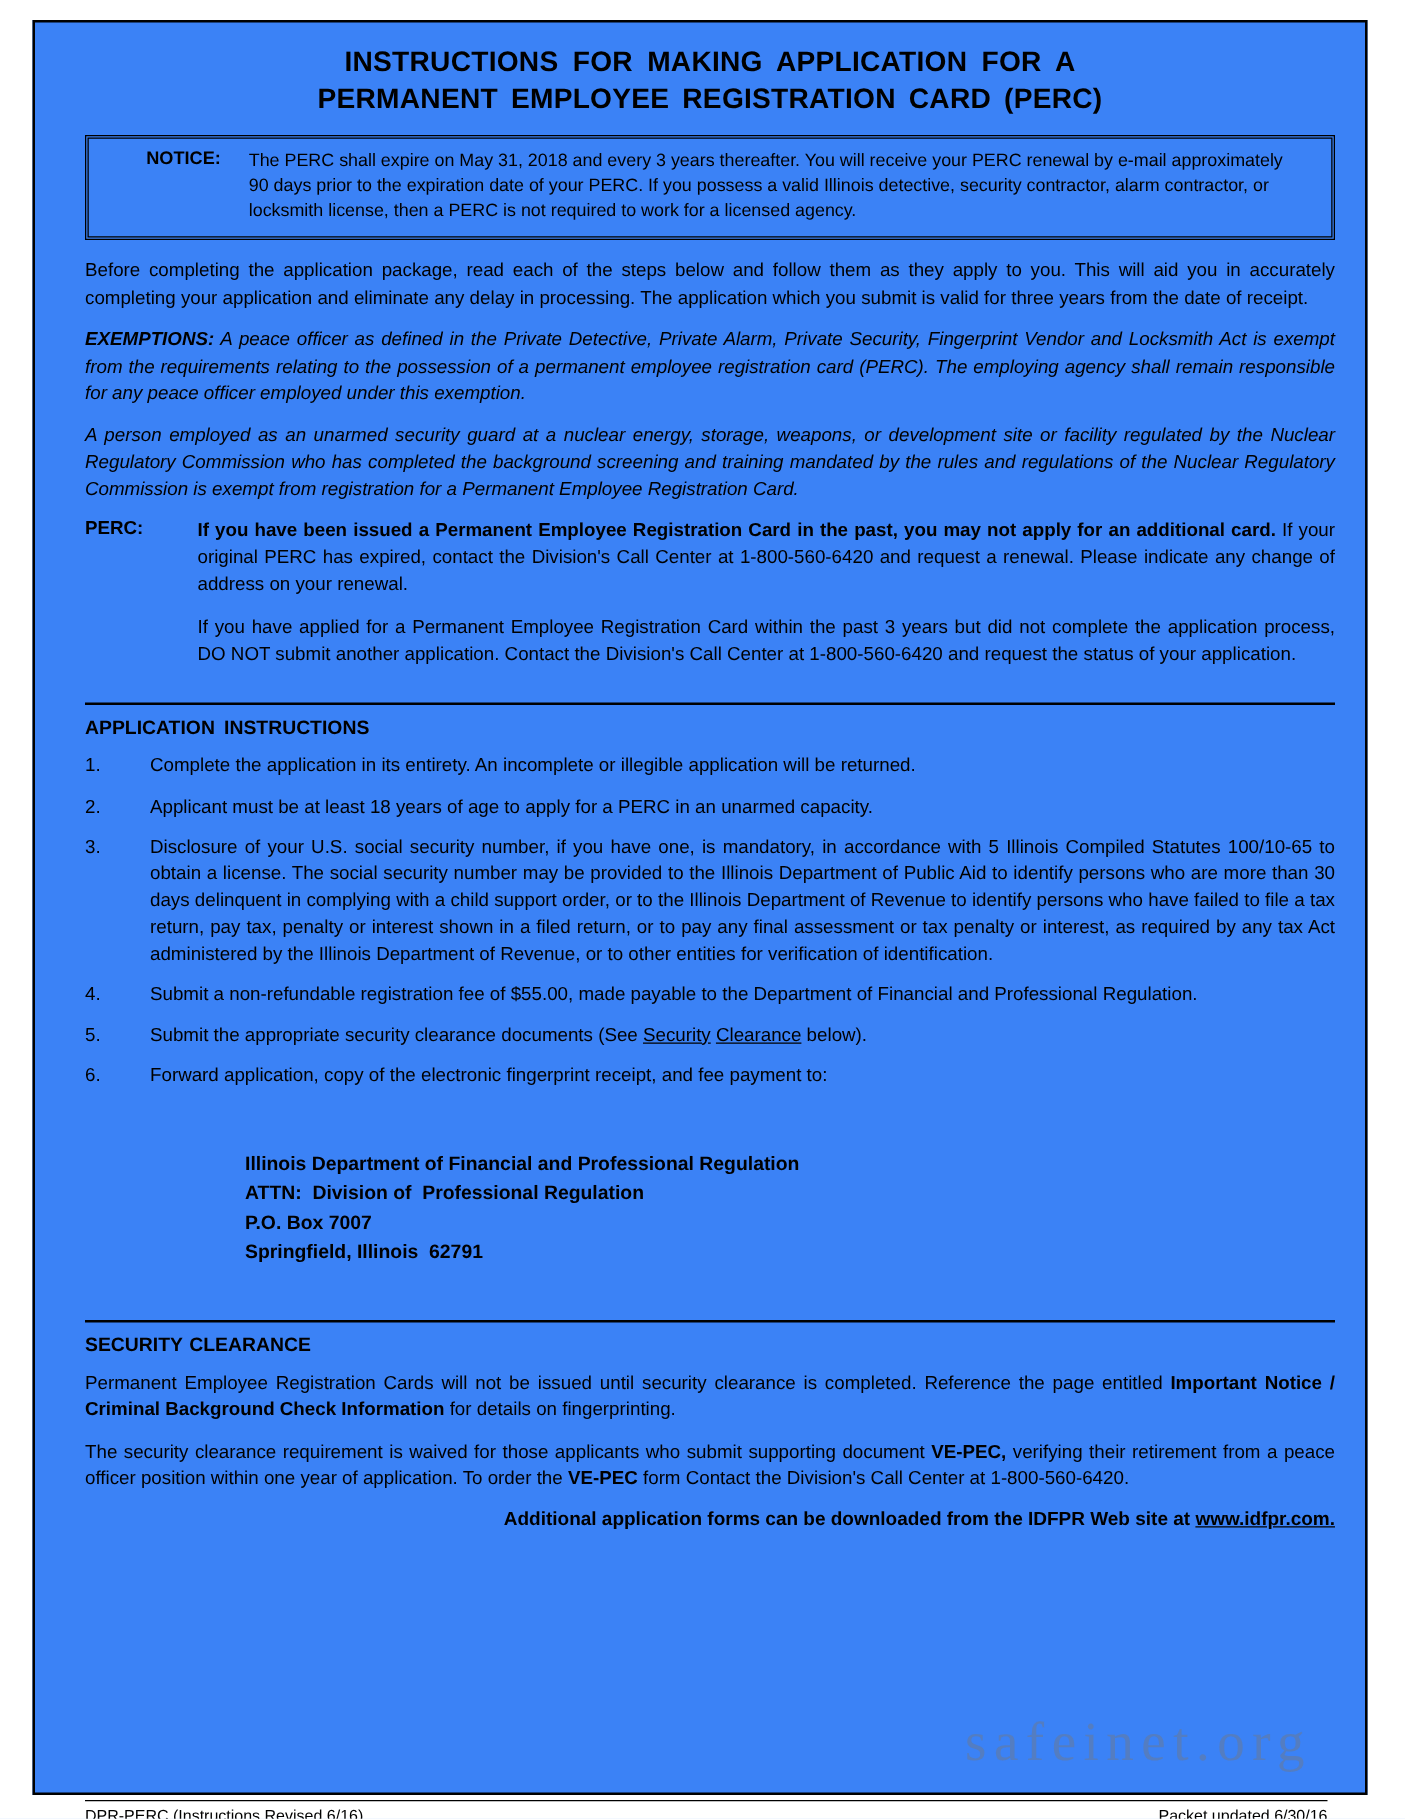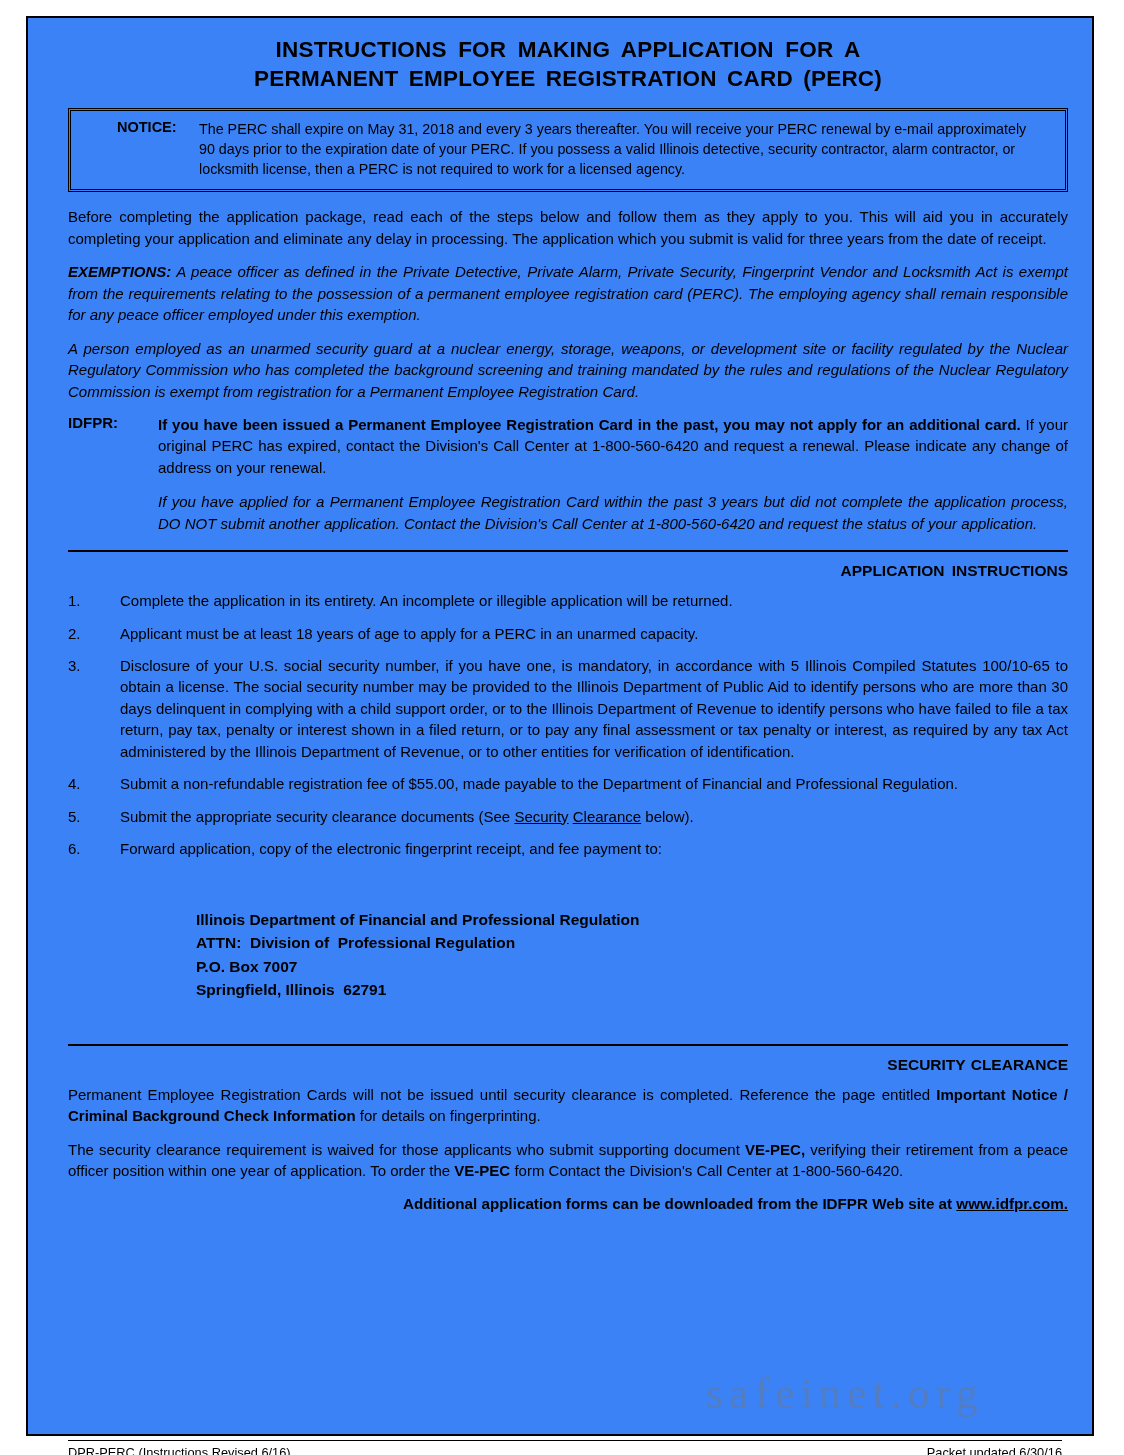--- a/index.html
+++ b/index.html
@@ -95,31 +95,31 @@
     width: 90px;
     flex: none;
   }
   .note-body { flex: 1; }
   .note-body p {
     font-size: 15px;
     line-height: 1.43;
     margin: 0 0 13px 0;
     text-align: justify;
   }
-  .note-body p:last-child { margin-bottom: 0; font-style: italic; }
+  .note-body p:last-child { margin-bottom: 12px; }
   .b { font-weight: bold; }
   .u { text-decoration: underline; }
 
   hr.rule {
     border: none;
     border-top: 2px solid #000;
     margin: 16px 0 10px 0;
   }
   h2.section {
-    text-align: right;
+    text-align: left;
     font-size: 15.5px;
     font-weight: bold;
     margin: 0 0 10px 0;
     word-spacing: 3px;
   }
   h2.section.plain { word-spacing: 1px; }
 
   ol.steps {
     list-style: none;
     margin: 0;
@@ -168,21 +168,21 @@
     right: 30px;
     bottom: -26px;
     border-top: 1.5px solid #000;
     padding-top: 4px;
     display: flex;
     justify-content: space-between;
     font-size: 12.8px;
   }
   .watermark {
     position: absolute;
-    left: 706px;
+    left: 772px;
     top: 1368px;
     font-family: "Liberation Serif", serif;
     font-size: 44px;
     letter-spacing: 6px;
     color: rgba(120,120,120,0.42);
     white-space: nowrap;
     pointer-events: none;
   }
 </style>
 </head>
@@ -206,21 +206,21 @@
     <p class="body">Before completing the application package, read each of the steps below and follow them as they apply to you. This will aid you in accurately completing your application and eliminate any delay in processing. The application which you submit is valid for three years from the date of receipt.</p>
 
     <p class="ital">
       <span class="exempt-head">EXEMPTIONS:</span>
       <span>A peace officer as defined in the Private Detective, Private Alarm, Private Security, Fingerprint Vendor and Locksmith Act is exempt from the requirements relating to the possession of a permanent employee registration card (PERC). The employing agency shall remain responsible for any peace officer employed under this exemption.</span>
     </p>
 
     <p class="ital">A person employed as an unarmed security guard at a nuclear energy, storage, weapons, or development site or facility regulated by the Nuclear Regulatory Commission who has completed the background screening and training mandated by the rules and regulations of the Nuclear Regulatory Commission is exempt from registration for a Permanent Employee Registration Card.</p>
 
     <div class="note-block">
-      <div class="note-label">IDFPR:</div>
+      <div class="note-label">PERC:</div>
       <div class="note-body">
         <p>
           <span class="b">If you have been issued a Permanent Employee Registration Card in the past, you may not apply for an additional card.</span>
           <span>If your original PERC has expired, contact the Division's Call Center at 1-800-560-6420 and request a renewal. Please indicate any change of address on your renewal.</span>
         </p>
         <p>If you have applied for a Permanent Employee Registration Card within the past 3 years but did not complete the application process, DO  NOT  submit another application.  Contact the Division's Call Center at 1-800-560-6420 and request the status of your application.</p>
       </div>
     </div>
 
     <hr class="rule">

